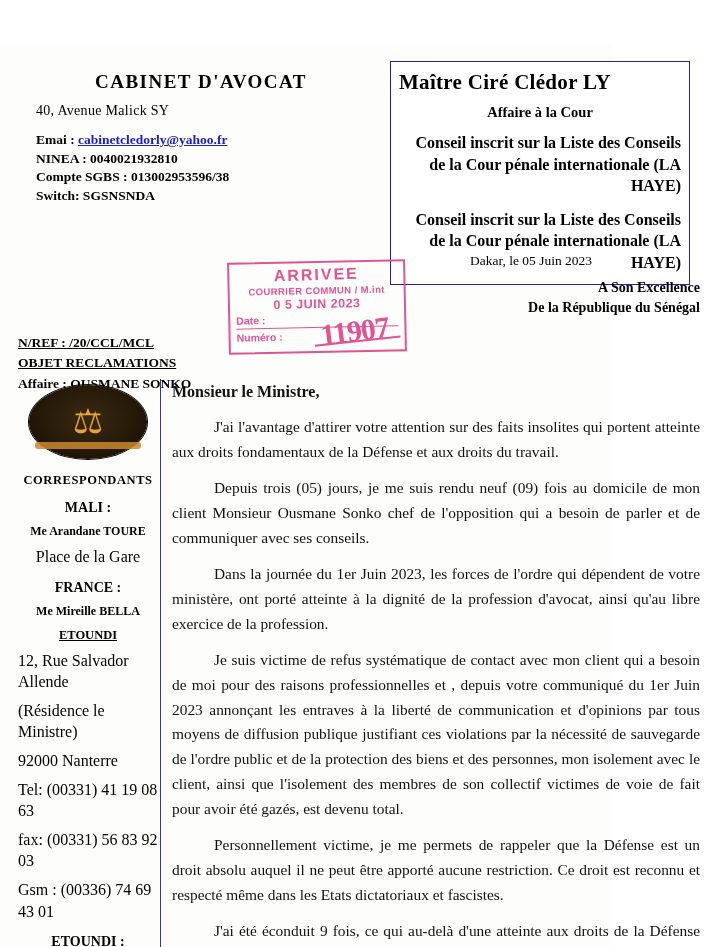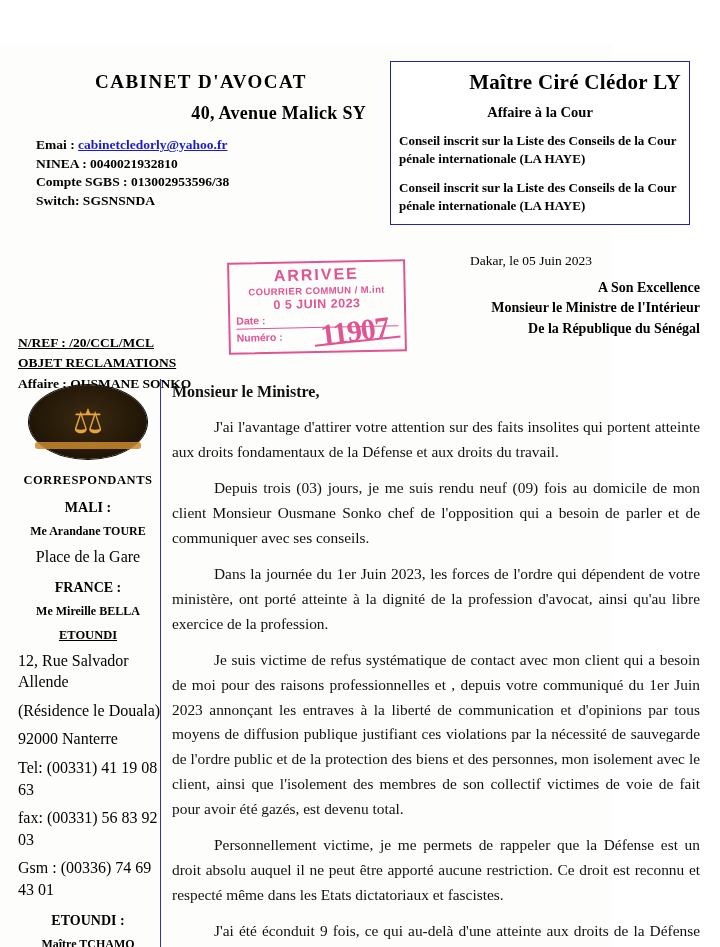--- a/index.html
+++ b/index.html
@@ -41,23 +41,23 @@
   .cabinet-title {
     font-family: "Liberation Serif", serif;
     font-weight: bold;
     font-size: 19px;
     letter-spacing: 1.5px;
     text-align: center;
     color: #000;
   }
   .cabinet-addr {
     margin-top: 10px;
-    text-align: right;
-    font-size: 18px;
-    font-weight: bold;
+    text-align: left;
+    font-size: 14px;
+    font-weight: normal;
     color: #000;
     letter-spacing: .3px;
   }
   .cabinet-lines {
     margin-top: 12px;
     font-size: 13.5px;
     line-height: 1.38;
     font-weight: bold;
     color: #000;
   }
@@ -71,37 +71,37 @@
     position: absolute;
     left: 390px;
     top: 0px;
     width: 300px;
     border: 1.6px solid #2222aa;
     padding: 8px 8px 10px 8px;
     box-sizing: border-box;
     background: #ffffff;
   }
   .maitre-name {
-    text-align: right;
+    text-align: left;
     font-family: "Liberation Serif", serif;
     font-weight: bold;
     font-size: 21px;
     color: #000;
     letter-spacing: .3px;
   }
   .maitre-sub {
     text-align: center;
     font-weight: bold;
     font-size: 14.5px;
     margin-top: 9px;
     color: #000;
   }
   .maitre-para {
-    text-align: left;
-    font-size: 13px;
+    text-align: right;
+    font-size: 16px;
     font-weight: bold;
     line-height: 1.35;
     margin-top: 11px;
     color: #000;
   }
   .maitre-para.second { margin-top: 12px; }
 
   
   .dakar-line {
     position: absolute;
@@ -323,21 +323,20 @@
       <div class="maitre-name">Maître Ciré Clédor LY</div>
       <div class="maitre-sub">Affaire à la Cour</div>
       <div class="maitre-para">Conseil inscrit sur la Liste des Conseils de la Cour pénale internationale (LA HAYE)</div>
       <div class="maitre-para second">Conseil inscrit sur la Liste des Conseils de la Cour pénale internationale (LA HAYE)</div>
     </div>
   </div>
 
   <div class="dakar-line">Dakar, le 05 Juin 2023</div>
   <div class="excellence">
     <div>A Son Excellence</div>
-    <div>Monsieur le Ministre de l'Intérieur</div>
     <div>De la République du Sénégal</div>
   </div>
 
   <div class="stamp">
     <div class="stamp-title">ARRIVEE</div>
     <div class="stamp-sub">COURRIER COMMUN / M.int</div>
     <div class="stamp-sub stamp-date-val">0 5 JUIN 2023</div>
     <div class="stamp-row">Date :</div>
     <div class="stamp-line"></div>
     <div class="stamp-row">Numéro :</div>
@@ -363,39 +362,39 @@
       <div class="sb-country">MALI :</div>
       <div class="sb-name">Me Arandane TOURE</div>
       <div class="sb-text">Place de la Gare</div>
     </div>
 
     <div>
       <div class="sb-country">FRANCE :</div>
       <div class="sb-name">Me Mireille BELLA</div>
       <div class="sb-etoundi">ETOUNDI</div>
       <div class="sb-text left">12, Rue Salvador Allende</div>
-      <div class="sb-text left">(Résidence le Douala)</div>
+      <div class="sb-text left">(Résidence le Ministre)</div>
       <div class="sb-text left">92000  Nanterre</div>
       <div class="sb-text left">Tel: (00331) 41 19 08 63</div>
       <div class="sb-text left">fax: (00331) 56 83 92 03</div>
       <div class="sb-text left">Gsm : (00336) 74 69 43 01</div>
     </div>
 
     <div>
       <div class="sb-country">ETOUNDI :</div>
       <div class="sb-name">Maître TCHAMO MAFETGO Clémence</div>
       <div class="sb-text">B.P.12008 Douala</div>
       <div class="sb-text">Tel. (237) 243. 43 78 75/</div>
       <div class="sb-text">699 95 49 83</div>
     </div>
   </div>
 
   <div class="letter">
     <div class="salut">Monsieur le Ministre,</div>
     <p class="para">J'ai l'avantage d'attirer votre attention sur des faits insolites qui portent atteinte aux droits fondamentaux de la Défense et aux droits du travail.</p>
-    <p class="para">Depuis trois (03) jours, je me suis rendu neuf (09) fois au domicile de mon client Monsieur Ousmane Sonko chef de l'opposition qui a besoin de parler et de communiquer avec ses conseils.</p>
+    <p class="para">Depuis trois (05) jours, je me suis rendu neuf (09) fois au domicile de mon client Monsieur Ousmane Sonko chef de l'opposition qui a besoin de parler et de communiquer avec ses conseils.</p>
     <p class="para">Dans la journée du 1er Juin 2023, les forces de l'ordre qui dépendent de votre ministère, ont porté atteinte à la dignité de la profession d'avocat, ainsi qu'au libre exercice de la profession.</p>
     <p class="para">Je suis victime de refus systématique de contact avec mon client qui a besoin de moi pour des raisons professionnelles et , depuis votre communiqué du 1er Juin 2023 annonçant les entraves à la liberté de communication et d'opinions par tous moyens de diffusion publique justifiant ces violations par la nécessité de sauvegarde de l'ordre public et de la protection des biens et des personnes, mon isolement avec le client, ainsi que l'isolement des membres de son collectif victimes de voie de fait pour avoir été gazés, est devenu total.</p>
     <p class="para">Personnellement victime, je me permets de rappeler que la Défense est un droit absolu auquel il ne peut être apporté aucune restriction. Ce droit est reconnu et respecté même dans les Etats dictatoriaux et fascistes.</p>
     <p class="para">J'ai été éconduit 9 fois, ce qui au-delà d'une atteinte aux droits de la Défense porte aussi atteinte aux droits économiques et sociaux de la profession d'avocat en tant qu'elle constitue une entrave à l'exercice de la profession, au droit et à la liberté du travail.</p>
   </div>
 
 </div>
 
 </body></html>

